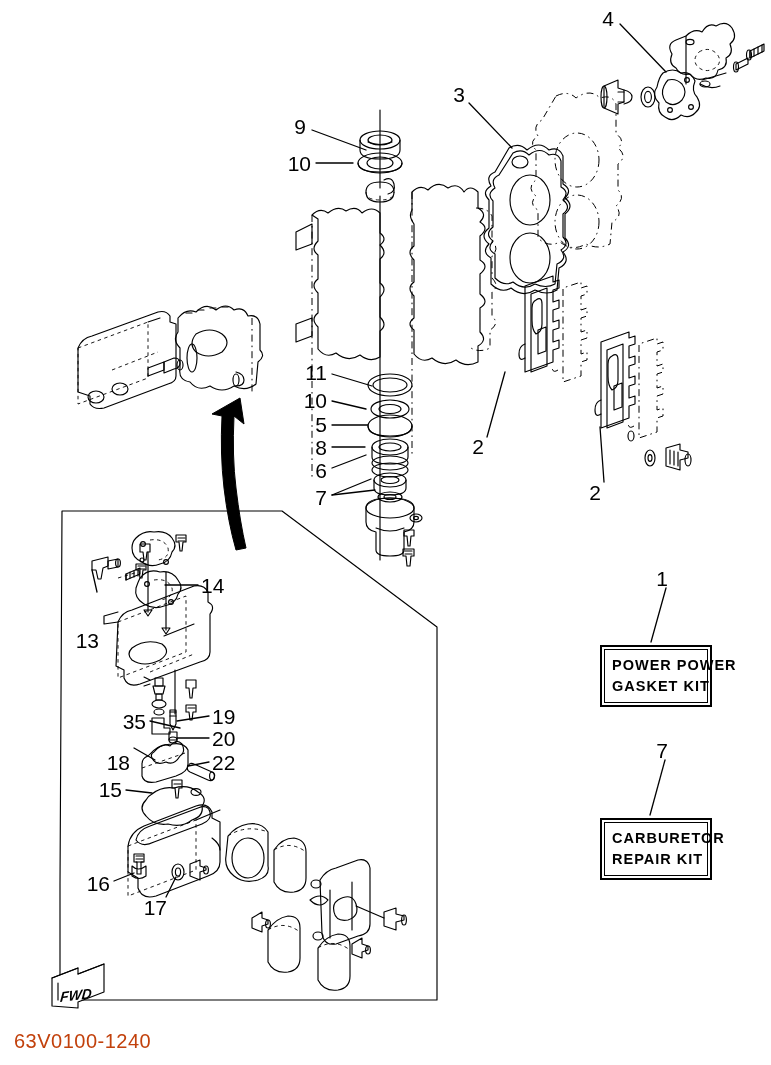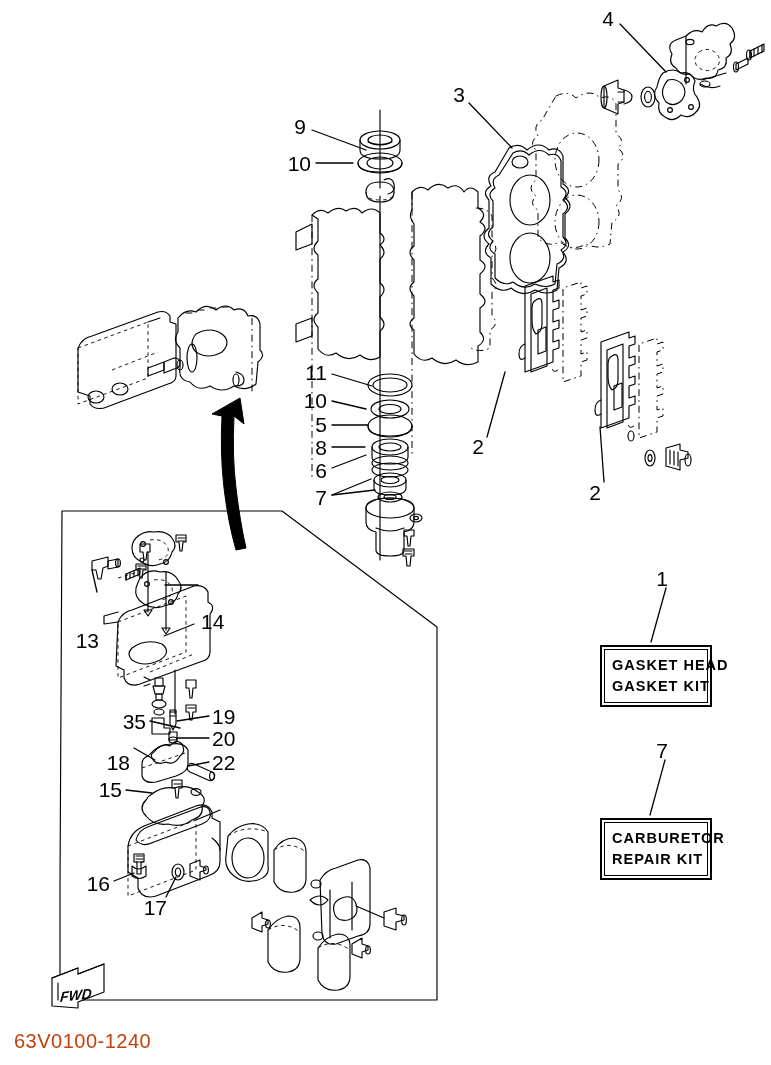--- a/index.html
+++ b/index.html
@@ -452,35 +452,35 @@
       <div class="callout r" style="left: 601px; top: 492px;">2</div>
       <div class="callout r" style="left: 327px; top: 372px;">11</div>
       <div class="callout r" style="left: 327px; top: 400px;">10</div>
       <div class="callout r" style="left: 327px; top: 424px;">5</div>
       <div class="callout r" style="left: 327px; top: 447px;">8</div>
       <div class="callout r" style="left: 327px; top: 470px;">6</div>
       <div class="callout r" style="left: 327px; top: 497px;">7</div>
       <div class="callout r" style="left: 668px; top: 578px;">1</div>
       <div class="callout r" style="left: 668px; top: 750px;">7</div>
       <div class="callout r" style="left: 99px; top: 640px;">13</div>
-      <div class="callout l" style="left: 201px; top: 585px; margin-top: 36px;">14</div>
+      <div class="callout l" style="left: 201px; top: 585px;">14</div>
       <div class="callout r" style="left: 146px; top: 721px;">35</div>
       <div class="callout l" style="left: 212px; top: 716px;">19</div>
       <div class="callout l" style="left: 212px; top: 738px;">20</div>
       <div class="callout r" style="left: 130px; top: 762px;">18</div>
       <div class="callout l" style="left: 212px; top: 762px;">22</div>
       <div class="callout r" style="left: 122px; top: 789px;">15</div>
       <div class="callout r" style="left: 110px; top: 883px; text-align: right;">16</div>
       <div class="callout r" style="left: 167px; top: 907px;">17</div>
     </div>
 
   <div id="kitbox-layer">
       <div class="kitbox" style="left: 600px; top: 645px; width: 104px;">
         <div class="inner">
-          <div class="line">GASKET HEAD</div>
+          <div class="line">POWER POWER</div>
           <div class="line">GASKET KIT</div>
         </div>
       </div>
       <div class="kitbox" style="left: 600px; top: 818px; width: 104px;">
         <div class="inner">
           <div class="line">CARBURETOR</div>
           <div class="line">REPAIR KIT</div>
         </div>
       </div>
     </div>

